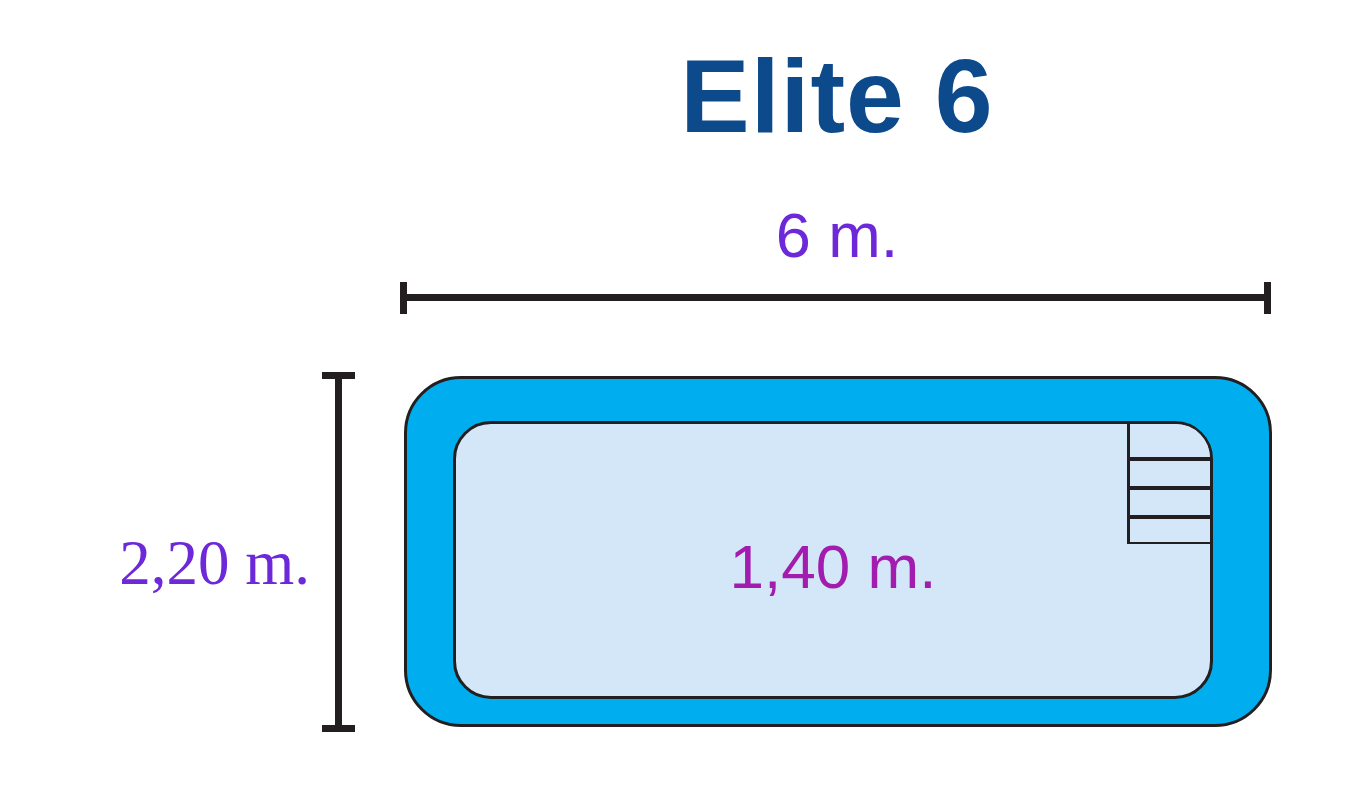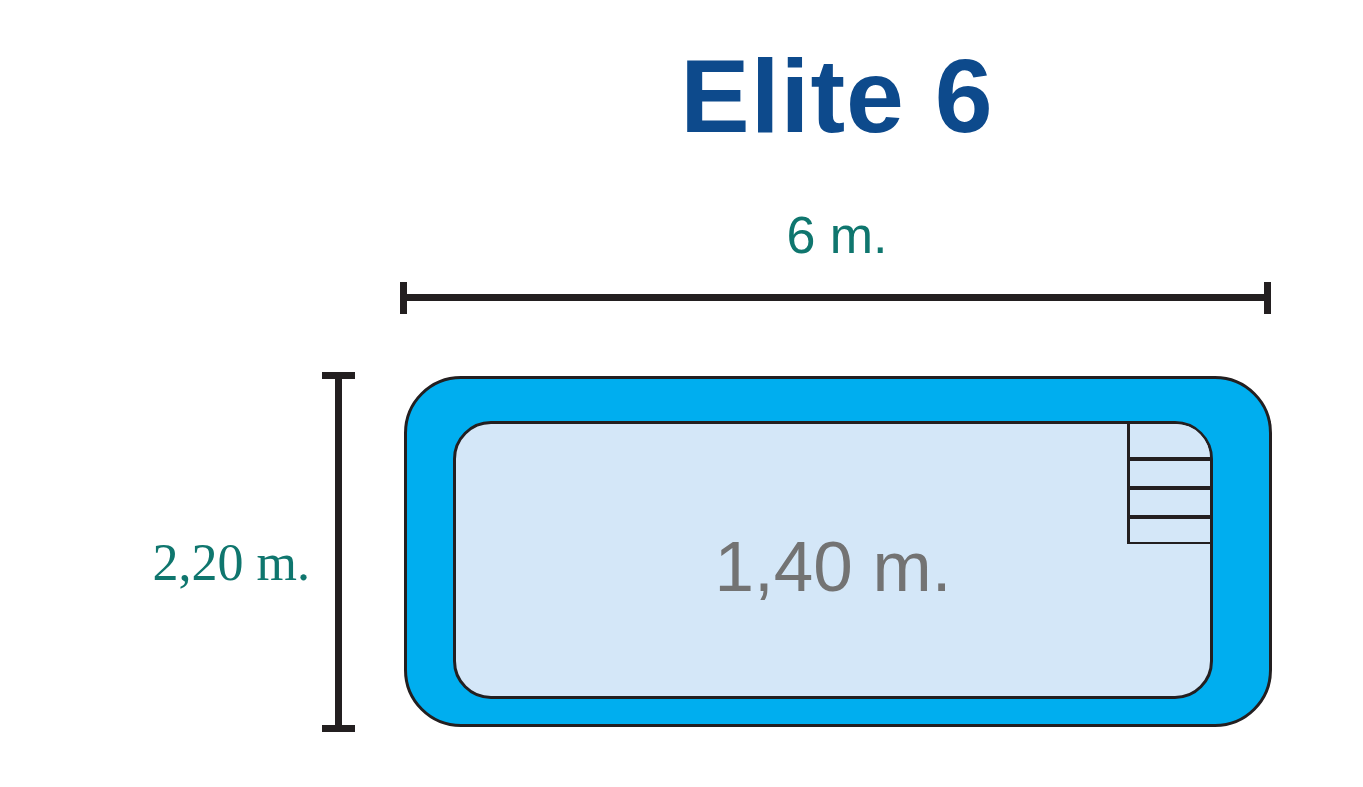--- a/index.html
+++ b/index.html
@@ -26,22 +26,22 @@
     font-size: 104px;
     line-height: 104px;
     font-weight: bold;
     letter-spacing: 1px;
     color: #0d4a8c;
     margin-top: 20px;
   }
 
   
   .dim-label {
-    color: #0f766e;
-    font-size: 52px;
+    color: #6d28d9;
+    font-size: 63px;
     line-height: 78px;
     white-space: nowrap;
   }
   .dim-width-label {
     position: absolute;
     left: 403px;
     top: 196px;
     width: 868px;
     text-align: center;
   }
@@ -84,22 +84,22 @@
     bottom: 25px;
     box-sizing: border-box;
     background: #d4e7f8;
     border: 3.5px solid #231f20;
     border-radius: 38px;
     display: flex;
     align-items: center;
     justify-content: center;
   }
   .depth-label {
-    color: #737373;
-    font-size: 71px;
+    color: #a21caf;
+    font-size: 62px;
     line-height: 78px;
     padding-top: 14px;
     white-space: nowrap;
   }
   .steps {
     position: absolute;
     top: 0;
     right: 0;
     width: 80px;
     height: 118px;

